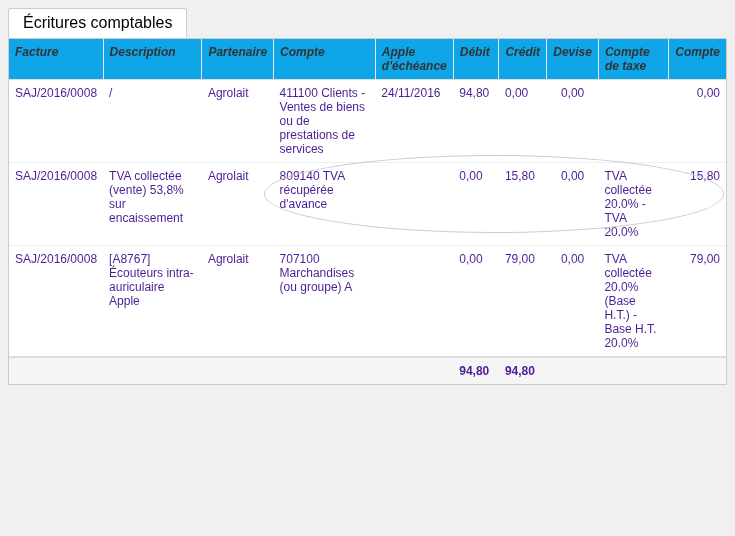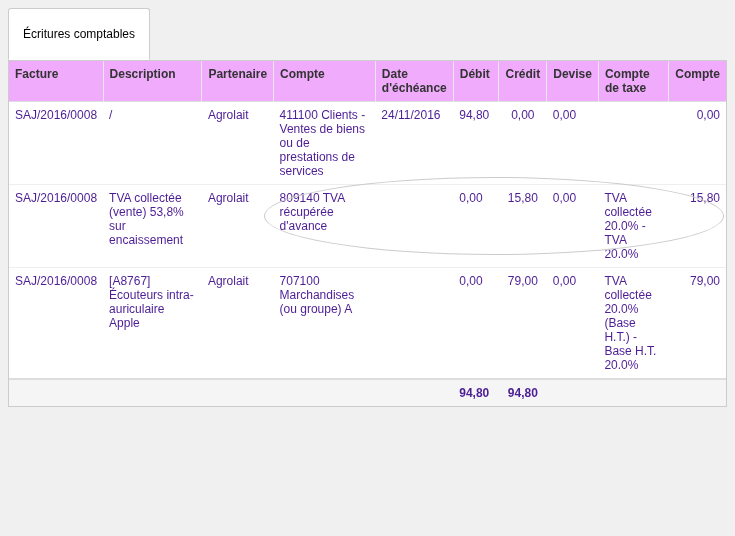--- a/index.html
+++ b/index.html
@@ -20,44 +20,45 @@
       width: 735px;
     }
     .tab-bar {
       display: flex;
       margin-bottom: 0;
     }
     .tab {
       background: #f9f9f9;
       border: 1px solid #ccc;
       border-bottom: none;
-      padding: 18px 14px;
-      font-size: 12px;
+      padding: 5px 14px;
+      font-size: 16px;
       cursor: pointer;
       border-radius: 3px 3px 0 0;
       text-align: right;
     }
     .tab.active {
       background: #fff;
       border-bottom: 1px solid #fff;
       z-index: 1;
     }
     .table-wrapper {
       background: #fff;
       border: 1px solid #ccc;
       overflow: hidden;
     }
     table {
       width: 100%;
       border-collapse: collapse;
       font-size: 12px;
     }
     thead tr {
-      background: #f0abfc;
+      background: #0ea5e9;
       border-bottom: 1px solid #ddd;
+      font-style: italic;
     }
     thead th {
       text-align: left;
       padding: 6px 6px;
       font-weight: bold;
       vertical-align: top;
       border-right: 1px solid #e8e8e8;
       color: #333;
       font-size: 12px;
     }
@@ -93,41 +94,41 @@
     .text-right {
       text-align: right;
       margin-top: 24px;
     }
     .col-facture { width: 80px; }
     .col-description { width: 110px; }
     .col-partenaire { width: 70px; margin-left: 48px; }
     .col-compte { width: 115px; }
     .col-date { width: 75px; }
     .col-debit { width: 48px; text-align: left; }
-    .col-credit { width: 48px; text-align: center; }
-    .col-devise { width: 42px; text-align: left; }
+    .col-credit { width: 48px; text-align: left; }
+    .col-devise { width: 42px; text-align: center; }
     .col-comptetaxe { width: 80px; }
     .col-montant { width: 55px; text-align: right; }
   </style>
 </head>
 <body>
 
 <div class="container">
   <div class="tab-bar">
     <div class="tab active">Écritures comptables</div>
   </div>
   <div class="table-wrapper">
     <table>
       <thead>
         <tr>
           <th class="col-facture">Facture</th>
           <th class="col-description">Description</th>
           <th class="col-partenaire">Partenaire</th>
           <th class="col-compte">Compte</th>
-          <th class="col-date">Date d'échéance</th>
+          <th class="col-date">Apple d'échéance</th>
           <th class="col-debit">Débit</th>
           <th class="col-credit">Crédit</th>
           <th class="col-devise">Devise</th>
           <th class="col-comptetaxe">Compte de taxe</th>
           <th class="col-montant">Compte</th>
         </tr>
       </thead>
       <tbody>
 
         <tr>

